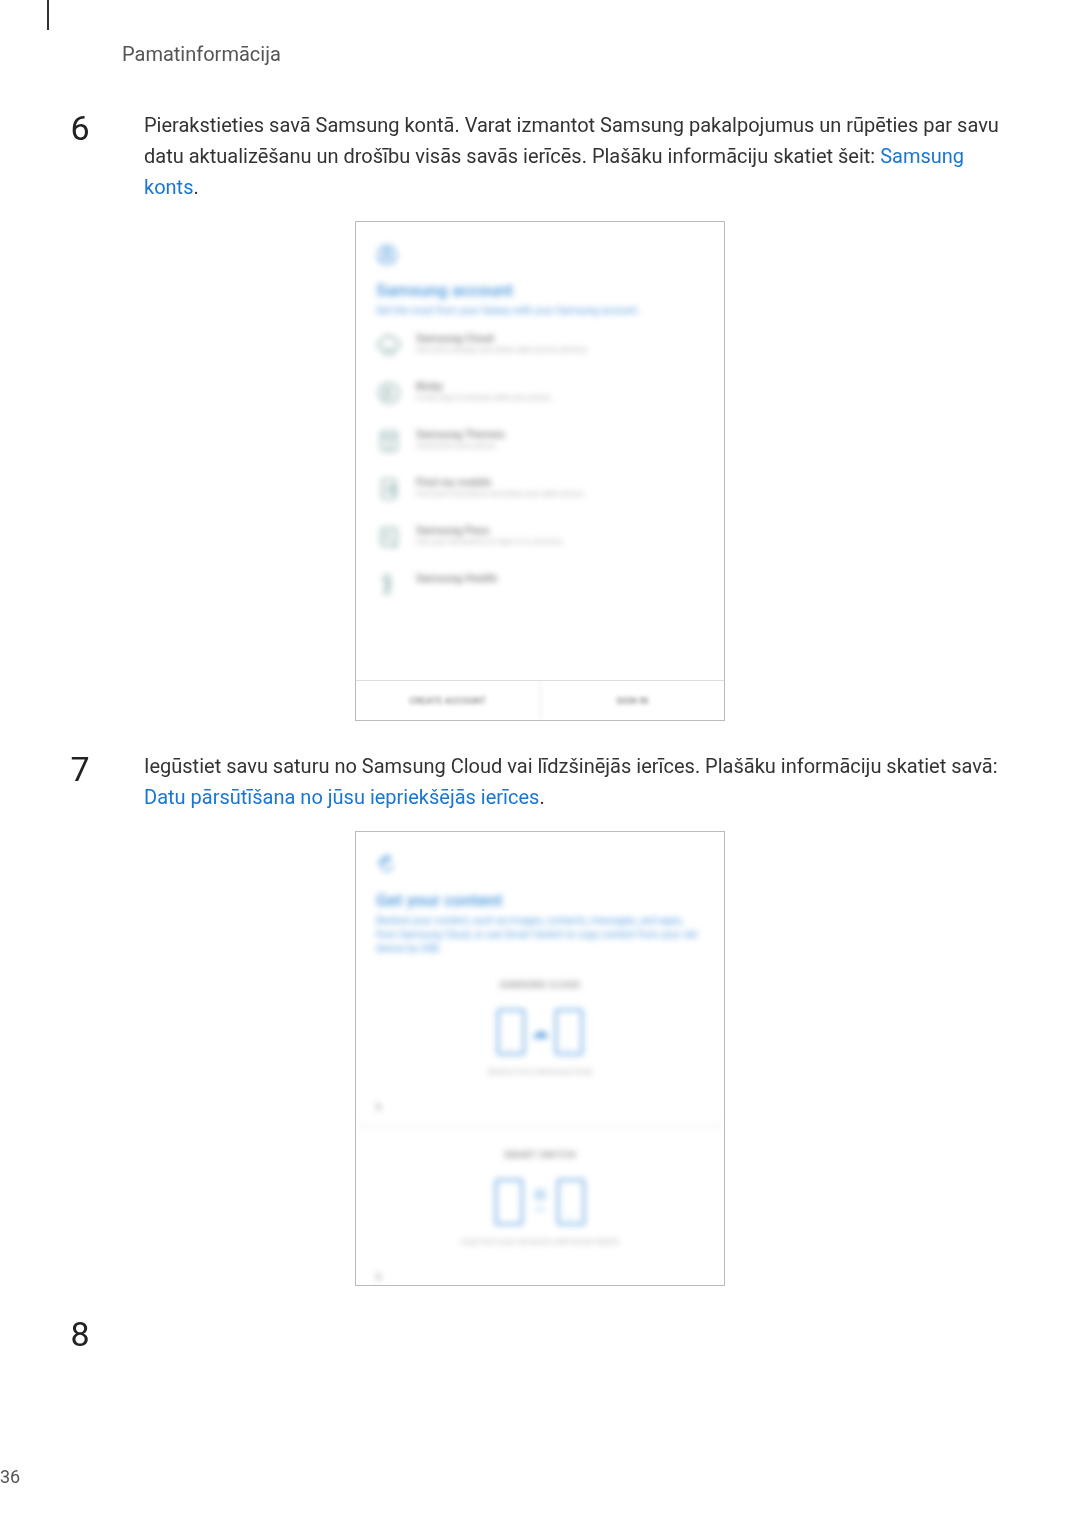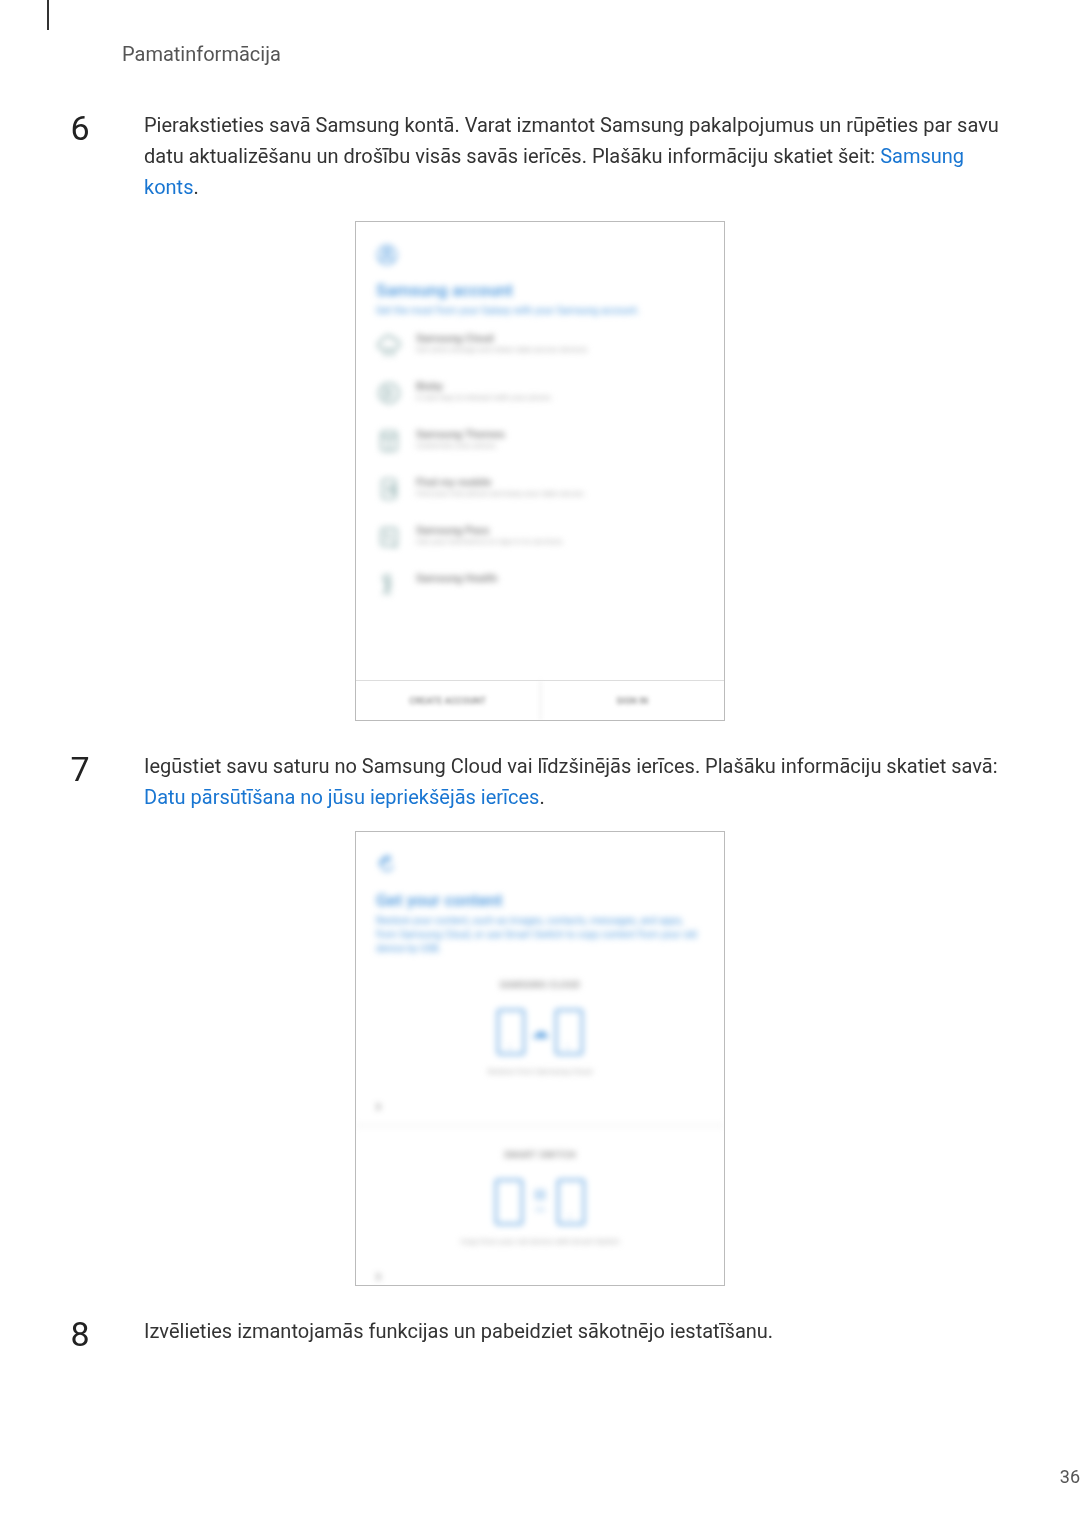--- a/index.html
+++ b/index.html
@@ -164,21 +164,21 @@
     position: relative;
   }
   .device-row { display: flex; align-items: center; gap: 6px; color: #5aa0e0; }
   .cloud { font-size: 18px; color: #5aa0e0; }
   .usb { font-size: 14px; color: #5aa0e0; }
 
   .page-num {
     position: absolute;
     bottom: 40px;
     width: 100%;
-    text-align: right;
+    text-align: left;
     font-size: 18px;
     color: #555;
   }
 </style>
 </head>
 <body>
 
 <div class="left-border"></div>
 <div class="header-title">Pamatinformācija</div>
 
@@ -319,19 +319,18 @@
           <div class="opt-caption">Copy from your old device with Smart Switch</div>
         </div>
         <span class="opt-chevron" style="top:60px;">›</span>
       </div>
     </div>
   </div>
 
   <div class="step">
     <div class="step-num">8</div>
     <div class="step-body">
-      <p>Izvēlieties izmantojamās funkcijas un pabeidziet sākotnējo iestatīšanu.</p>
     </div>
   </div>
 
 </div>
 
 <div class="page-num">36</div>
 
 </body></html>

